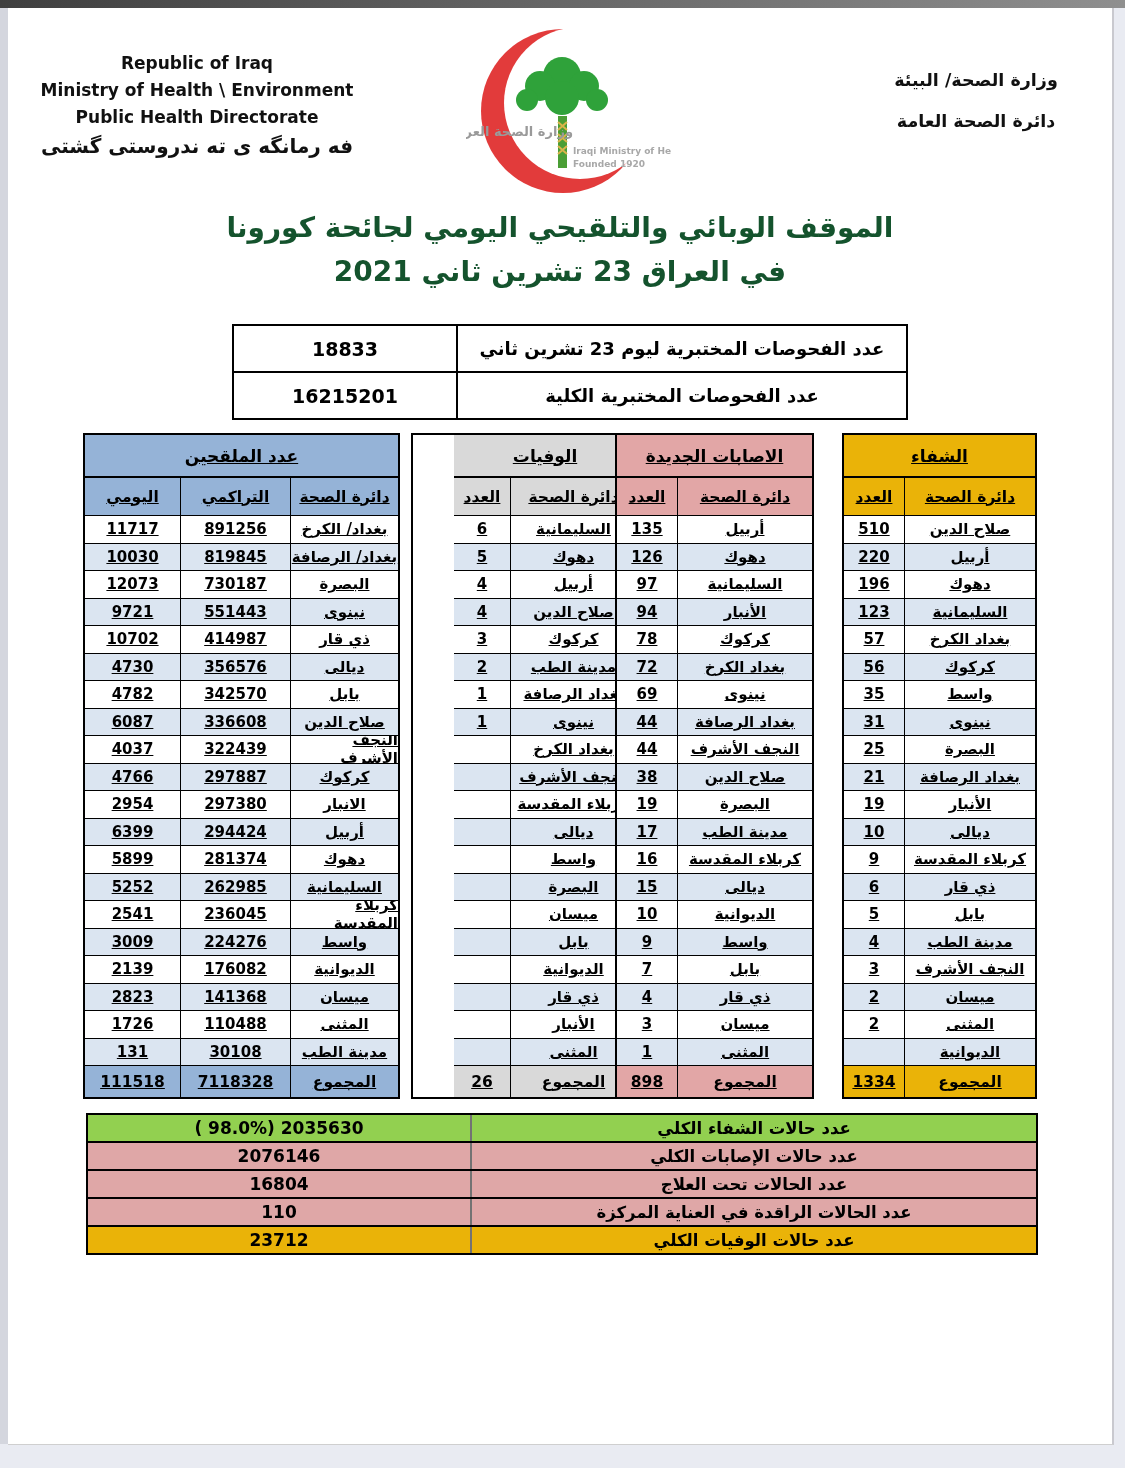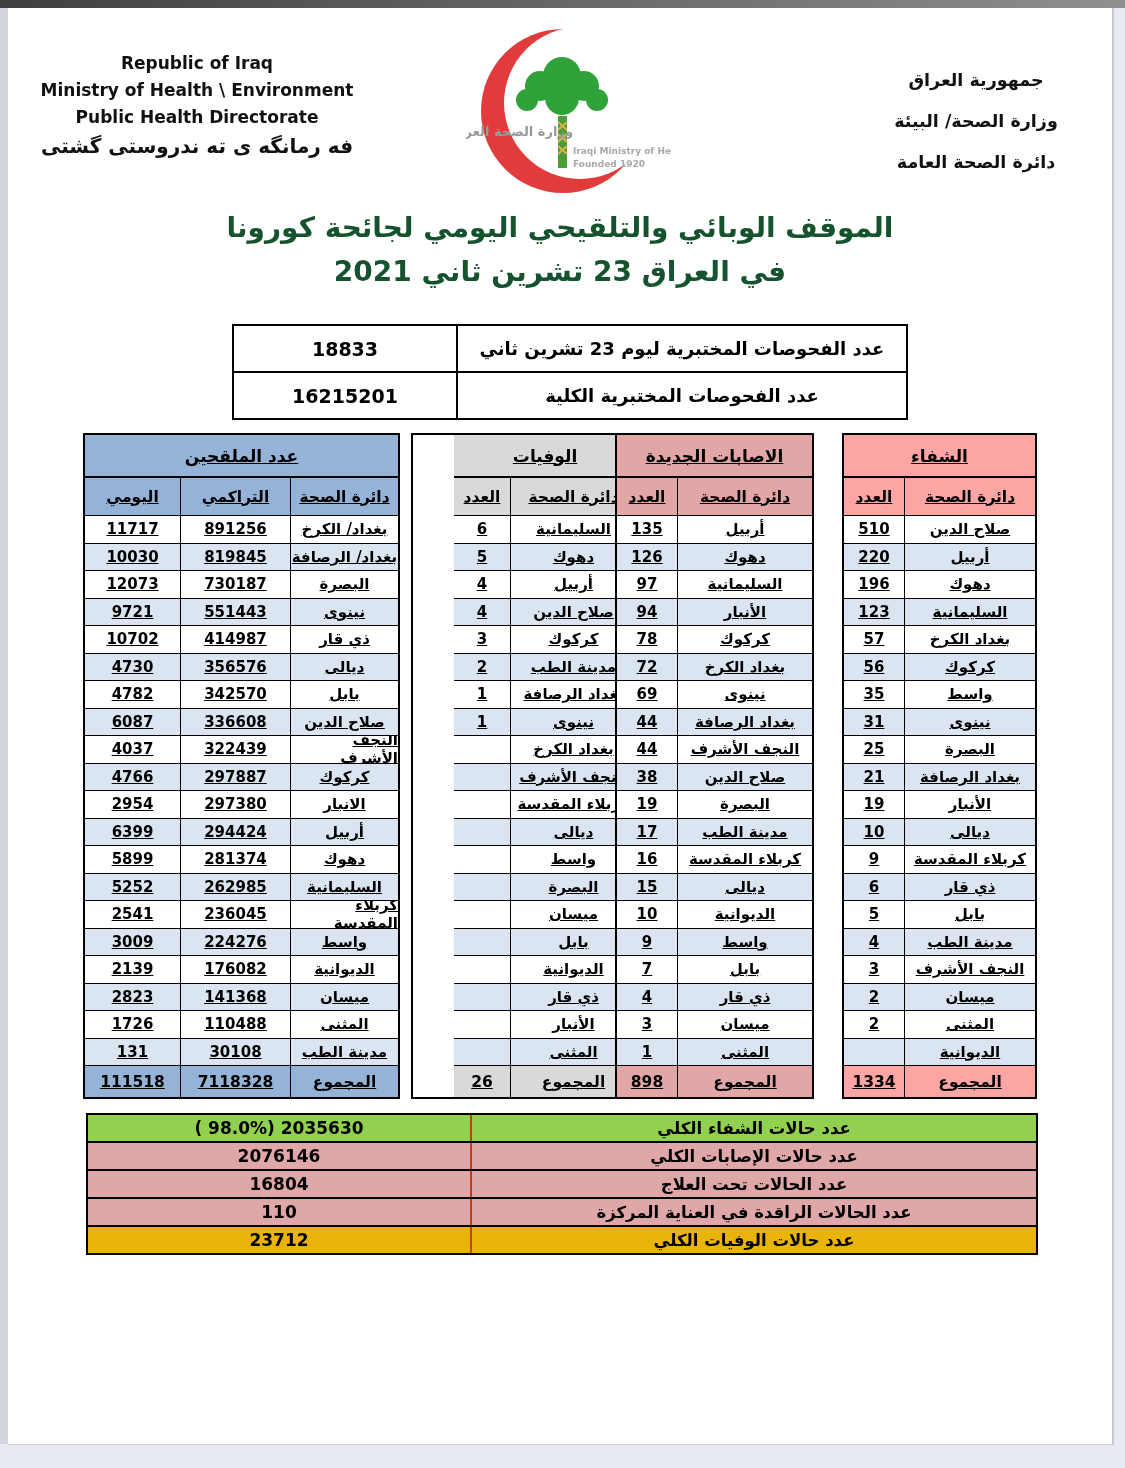--- a/index.html
+++ b/index.html
@@ -55,31 +55,31 @@
   .tcell + .tcell{border-left:1px solid #000;}
   .thead .tcell{font-size:15.5px;}
   .ttotal .tcell{font-size:15.5px;}
   .cname{flex:1;}
   .stat-table .c1{width:60px;}
   .t-death .c1{width:56px;}
   .t-vacc .c1{width:95px;}
   .t-vacc .c2{width:109px;}
   .tbody .trow:nth-child(even){background:#dbe5f1;}
 
-  .bg-green{background:#fca5a5;}
+  .bg-green{background:#eab308;}
   .bg-pink {background:#e2a6a6;}
   .bg-gray {background:#d9d9d9;}
   .bg-blue {background:#95b3d7;}
 
   
   .summary{position:absolute;top:1105px;left:78px;width:948px;border:2px solid #000;}
   .summary .srow{display:flex;height:26px;}
   .summary .srow + .srow{border-top:2px solid #000;}
   .summary .sval{width:382px;display:flex;align-items:center;justify-content:center;
-    font-weight:bold;font-size:17px;border-right:2px solid #c2410c;}
+    font-weight:bold;font-size:17px;border-right:2px solid #737373;}
   .summary .slbl{flex:1;display:flex;align-items:center;justify-content:center;
     font-weight:bold;font-size:16.5px;}
   .tone-green{background:#92d050;}
   .tone-pink{background:#dfa7a7;}
   .tone-beige{background:#eab308;}
 </style>
 </head>
 <body>
 
 <div class="topbar"></div>
@@ -107,21 +107,20 @@
       <circle cx="131" cy="86" r="11" fill="#2fa23a"></circle>
       <circle cx="96" cy="84" r="17" fill="#2fa23a"></circle>
       <text x="107" y="122" font-size="13" font-weight="bold" fill="#9a9a9a" direction="rtl"> </text>
       <text x="107" y="122" font-size="13" font-weight="bold" fill="#9a9a9a" direction="rtl">وزارة الصحة العراقية</text>
       <text x="107" y="140" font-size="9" font-weight="bold" fill="#a8a8a8">Iraqi Ministry of Health</text>
       <text x="107" y="153" font-size="9" font-weight="bold" fill="#a8a8a8">Founded 1920</text>
     </svg>
   </div>
 
   <div class="hdr-ar" dir="rtl">
-    <div>جمهورية العراق</div>
     <div>وزارة الصحة/ البيئة</div>
     <div>دائرة الصحة العامة</div>
   </div>
 
   <div class="title" dir="rtl">
     <div>الموقف الوبائي والتلقيحي اليومي لجائحة كورونا</div>
     <div>في العراق  23  تشرين ثاني 2021</div>
   </div>
 
   <div class="tests">

